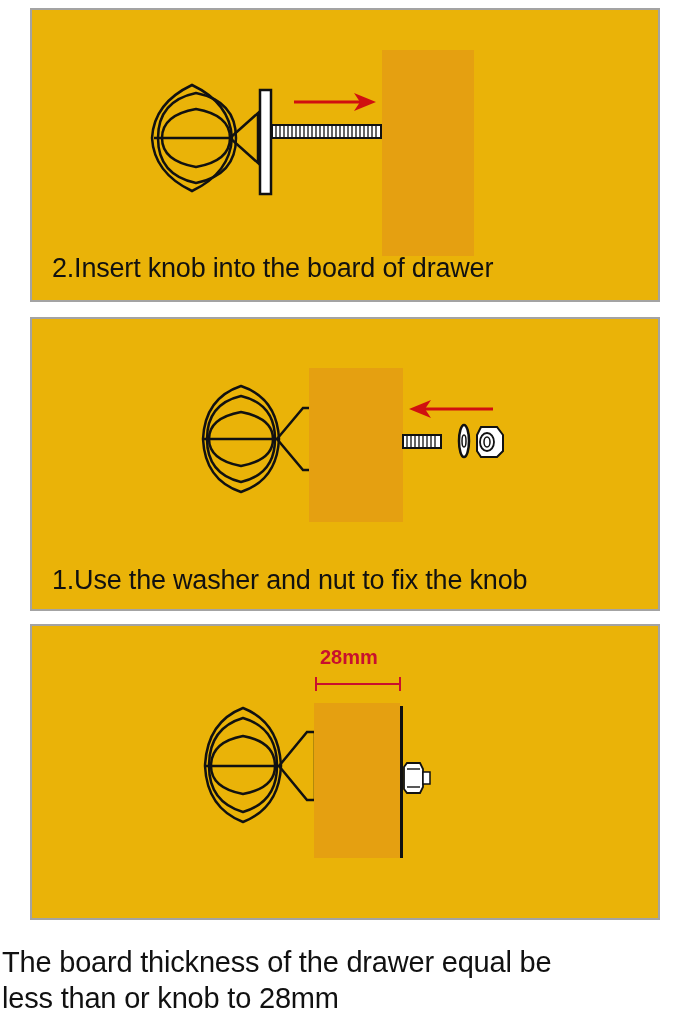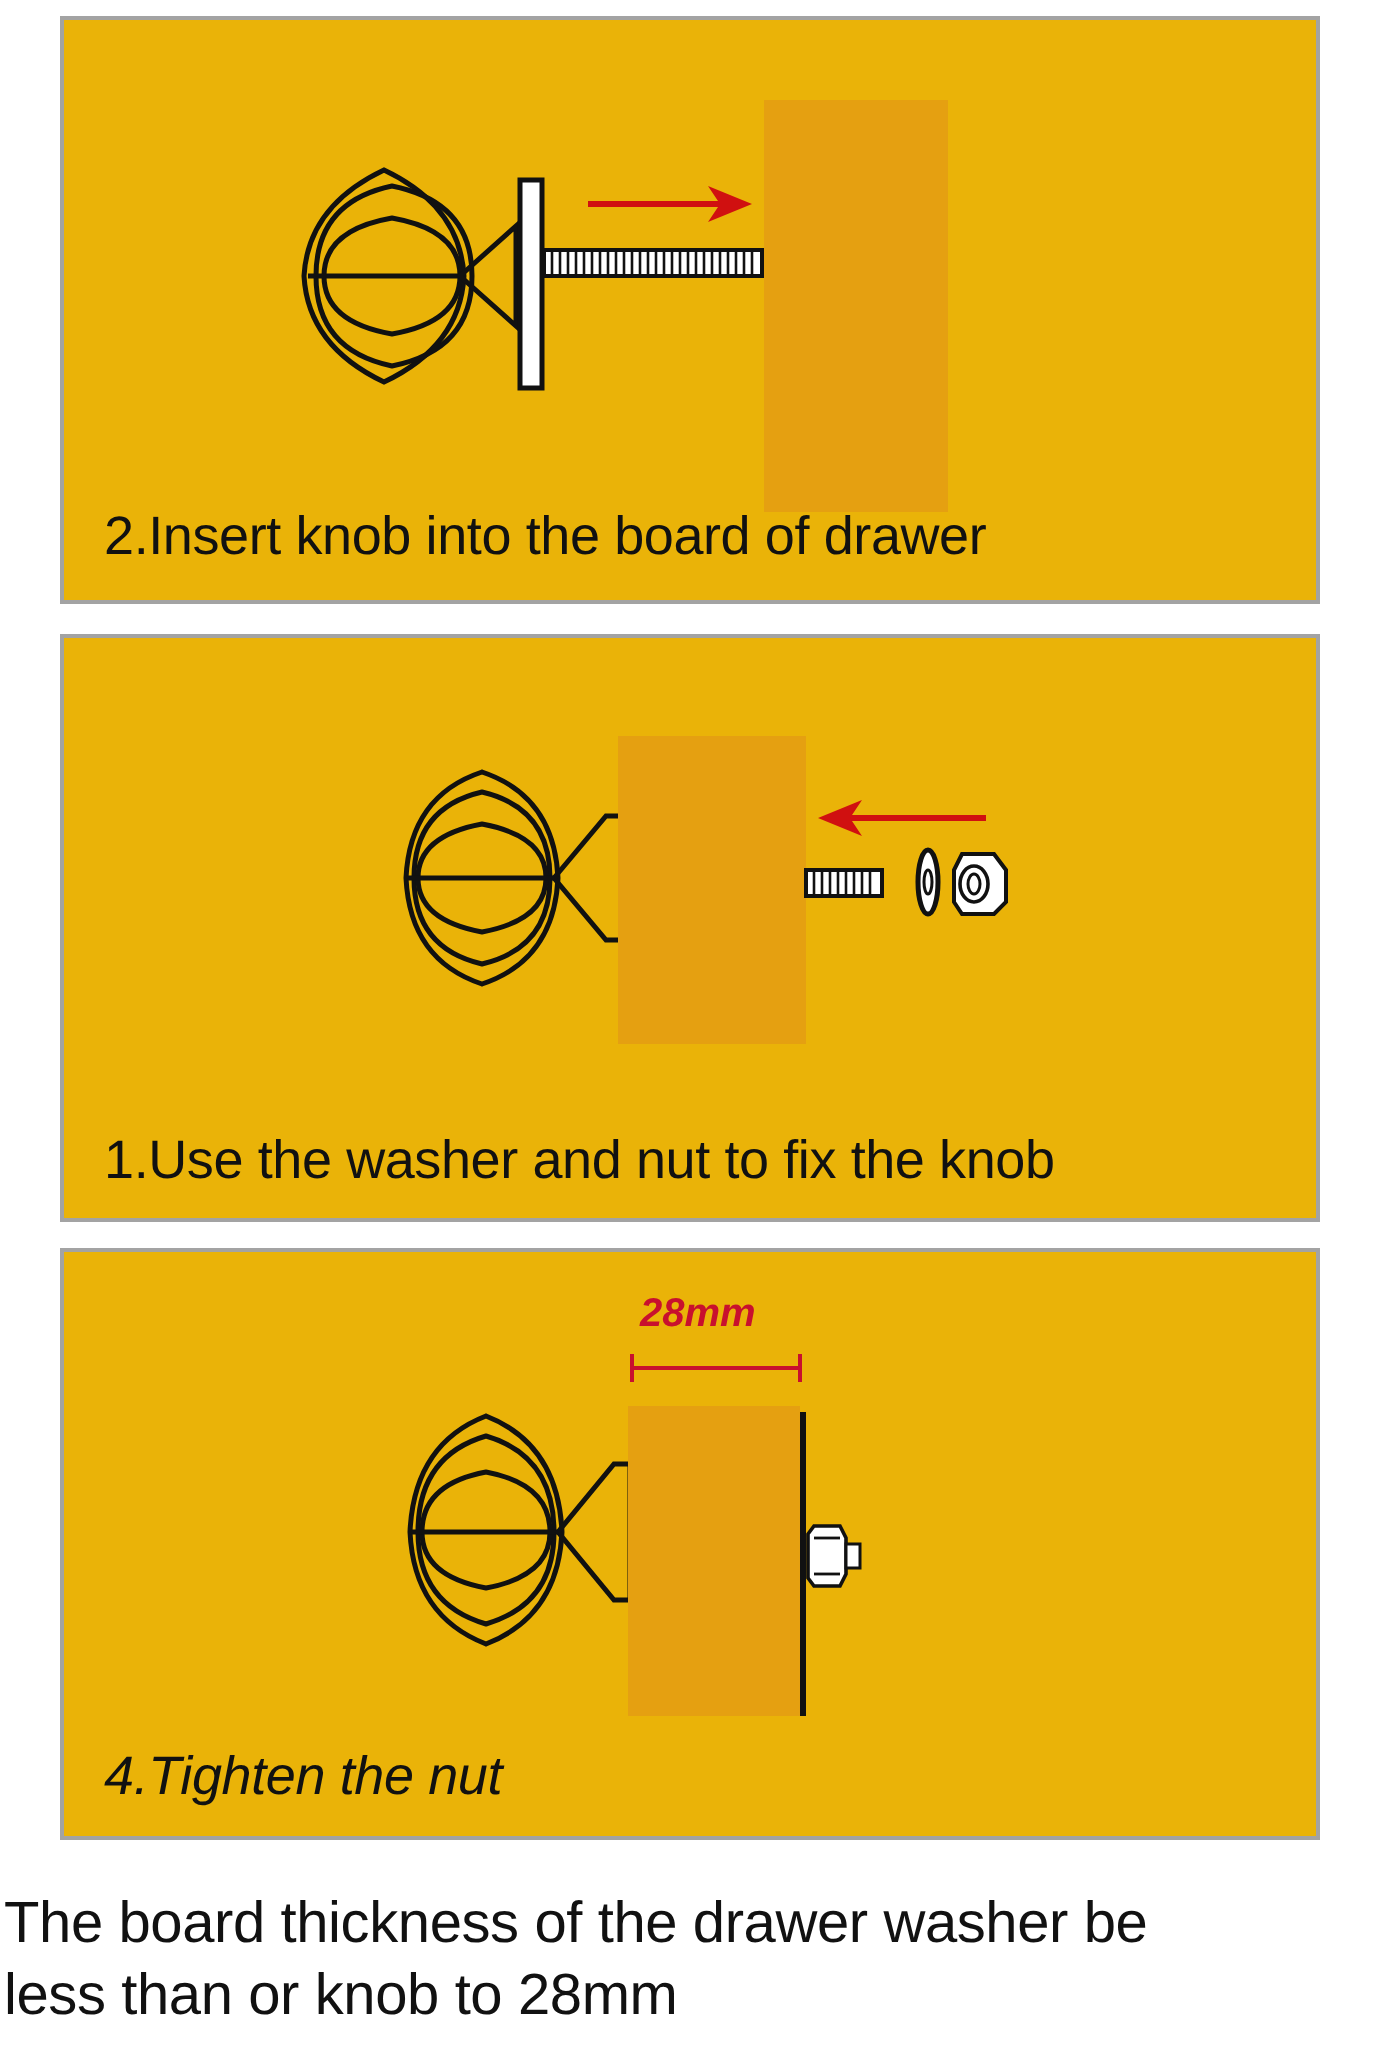--- a/index.html
+++ b/index.html
@@ -99,21 +99,21 @@
     <ellipse cx="7" cy="18" rx="2" ry="6" fill="#fff" stroke="#111" stroke-width="1.5"></ellipse>
   </svg>
   <svg style="left:443px;top:106px;" width="30" height="34" viewBox="0 0 30 34">
     <path d="M6 2 L22 2 L28 10 L28 26 L22 32 L6 32 L2 26 L2 10 Z" fill="#fff" stroke="#111" stroke-width="2"></path>
     <ellipse cx="12" cy="17" rx="7" ry="9" fill="none" stroke="#111" stroke-width="1.8"></ellipse>
     <ellipse cx="12" cy="17" rx="3" ry="5" fill="none" stroke="#111" stroke-width="1.5"></ellipse>
   </svg>
   <div class="step-label" style="top:246px;">1.Use the washer and nut to fix the knob</div>
 </div>
 
-<div class="step-box" style="top:624px;height:292px;font-style:italic;">
+<div class="step-box" style="top:624px;height:292px;">
   <div class="dim-label" style="left:288px;top:20px;">28mm</div>
   <svg style="left:282px;top:50px;" width="90" height="16" viewBox="0 0 90 16">
     <line x1="2" y1="8" x2="86" y2="8" stroke="#C8102E" stroke-width="2"></line>
     <line x1="2" y1="1" x2="2" y2="15" stroke="#C8102E" stroke-width="2"></line>
     <line x1="86" y1="1" x2="86" y2="15" stroke="#C8102E" stroke-width="2"></line>
   </svg>
   <svg style="left:175px;top:80px;" width="110" height="118" viewBox="0 0 110 118">
     <g fill="none" stroke="#111" stroke-width="2.5">
       <path d="M36 2 Q72 16 74 60 Q72 102 36 116 Q0 102 -2 60 Q0 16 36 2Z"></path>
       <path d="M36 12 Q70 22 70 60 Q70 96 36 106 Q2 96 2 60 Q2 22 36 12Z"></path>
@@ -123,17 +123,16 @@
     </g>
   </svg>
   <div class="board" style="left:282px;top:77px;width:86px;height:155px;"></div>
   <div style="position:absolute;left:368px;top:80px;width:3px;height:152px;background:#111;"></div>
   <svg style="left:371px;top:135px;" width="30" height="34" viewBox="0 0 30 34">
     <path d="M1 6 L4 2 L17 2 L20 8 L20 26 L17 32 L4 32 L1 28 Z" fill="#fff" stroke="#111" stroke-width="1.8"></path>
     <line x1="4" y1="8" x2="17" y2="8" stroke="#111" stroke-width="1.4"></line>
     <line x1="4" y1="26" x2="17" y2="26" stroke="#111" stroke-width="1.4"></line>
     <rect x="20" y="11" width="7" height="12" fill="#fff" stroke="#111" stroke-width="1.5"></rect>
   </svg>
-  <div class="step-label" style="top:247px;">4.Tighten the nut</div>
 </div>
 
-<div class="note" style="top:944px;">The board thickness of the drawer washer be</div>
+<div class="note" style="top:944px;">The board thickness of the drawer equal be</div>
 <div class="note" style="top:980px;">less than or knob to 28mm</div>
 
 </body></html>

